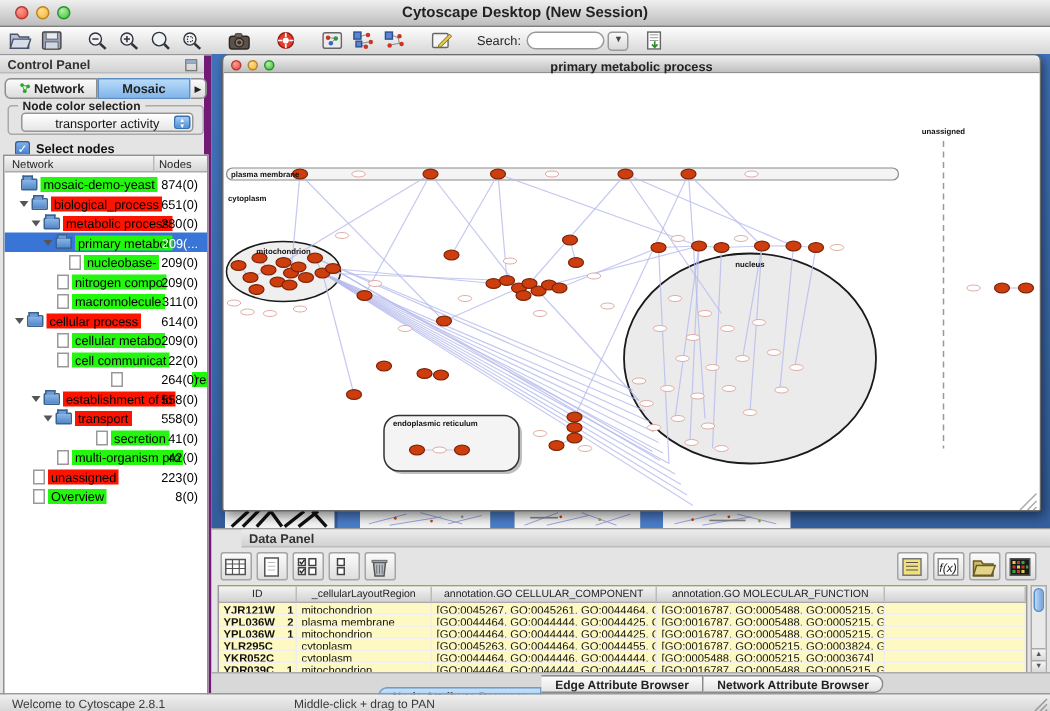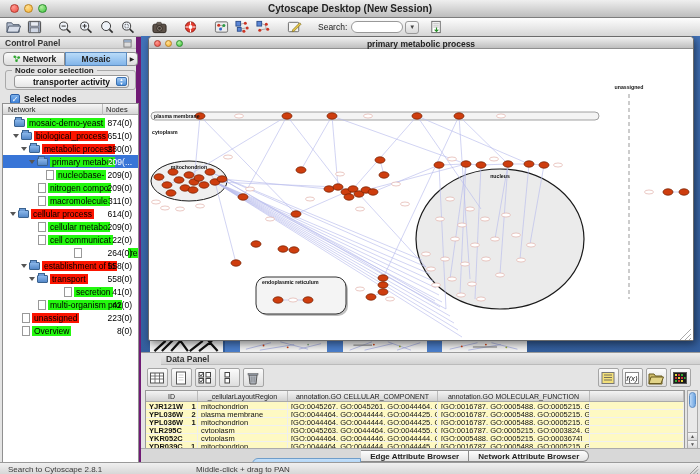--- a/index.html
+++ b/index.html
@@ -35,21 +35,21 @@
   .cp-tabs{position:absolute;left:3px;top:14px;width:135px;height:15px;display:flex;align-items:center;}
   .cp-tab{flex:1;height:14px;border:1px solid #8e8e8e;background:linear-gradient(#fbfbfb,#dcdcdc);
     font-size:8.5px;font-weight:bold;color:#222;display:flex;align-items:center;justify-content:center;gap:2px;padding:0;}
   .cp-tab:first-child{border-radius:4px 0 0 4px;}
   .cp-tab.sel{background:linear-gradient(#b9dbf8,#82b5ea);border-color:#5e8dc0;}
   .cp-arrow{width:11px;height:14px;border:1px solid #8e8e8e;border-left:none;border-radius:0 4px 4px 0;
     background:linear-gradient(#fbfbfb,#dcdcdc);font-size:6px;color:#222;padding:0;}
   .groupbox{position:absolute;left:5px;top:33px;width:131px;height:20px;border:1px solid #aaa;border-radius:3px;}
   .groupbox .legend{position:absolute;left:6px;top:-5px;background:#e4e4e4;padding:0 3px;font-size:8px;font-weight:bold;color:#222;}
   .combo{position:absolute;left:8px;top:4px;width:115px;height:13px;border:1px solid #979797;border-radius:3px;
-    background:linear-gradient(#ffffff,#e6e6e6);font-size:8.5px;font-weight:bold;color:#111;
+    background:linear-gradient(#ffffff,#e6e6e6);font-size:8.5px;font-weight:normal;color:#111;
     display:flex;align-items:center;justify-content:center;cursor:pointer;}
   .combo .stepper{position:absolute;right:1px;top:1px;width:11px;height:9px;border-radius:2px;
     background:linear-gradient(#a8cdf4,#4e90d9);border:1px solid #3a70b0;display:flex;flex-direction:column;
     align-items:center;justify-content:center;}
   .combo .stepper span{font-size:4px;line-height:4px;color:#fff;}
   .chk-row{position:absolute;left:10px;top:57px;display:flex;align-items:center;gap:4px;}
   .chk{width:10px;height:10px;border-radius:2px;border:1px solid #2a5fa8;background:linear-gradient(#7cb0ea,#3c7fd6);
     color:#fff;font-size:8px;line-height:9px;text-align:center;}
   .chk-label{font-size:8.5px;font-weight:bold;color:#111;}
   .tree-box{position:absolute;left:2px;top:66px;width:137px;height:386px;background:#fff;border:1px solid #909090;overflow:hidden;}
@@ -773,21 +773,21 @@
       <div class="dp-sb-btn" style="bottom:0;">▼</div>
     </div>
     <div class="dp-tabsrow" id="dp-tabs">
         <button class="dp-tab sel">Node Attribute Browser</button>
         <button class="dp-tab">Edge Attribute Browser</button>
         <button class="dp-tab">Network Attribute Browser</button>
       </div>
   </div>
 
   <div class="statusbar">
-    <span class="st0">Search to Cytoscape 2.8.1</span>
+    <span class="st0">Welcome to Cytoscape 2.8.1</span>
     <span class="st1">Right-click + drag to ZOOM</span>
     <span class="st2">Middle-click + drag to PAN</span>
     <span class="grip">
       <svg viewBox="0 0 10 10">
           <path d="M9 1L1 9M9 4.5L4.5 9M9 8l-1 1" stroke="#999" stroke-width="1" fill="none"></path>
         </svg>
     </span>
   </div>
 </div>
 

